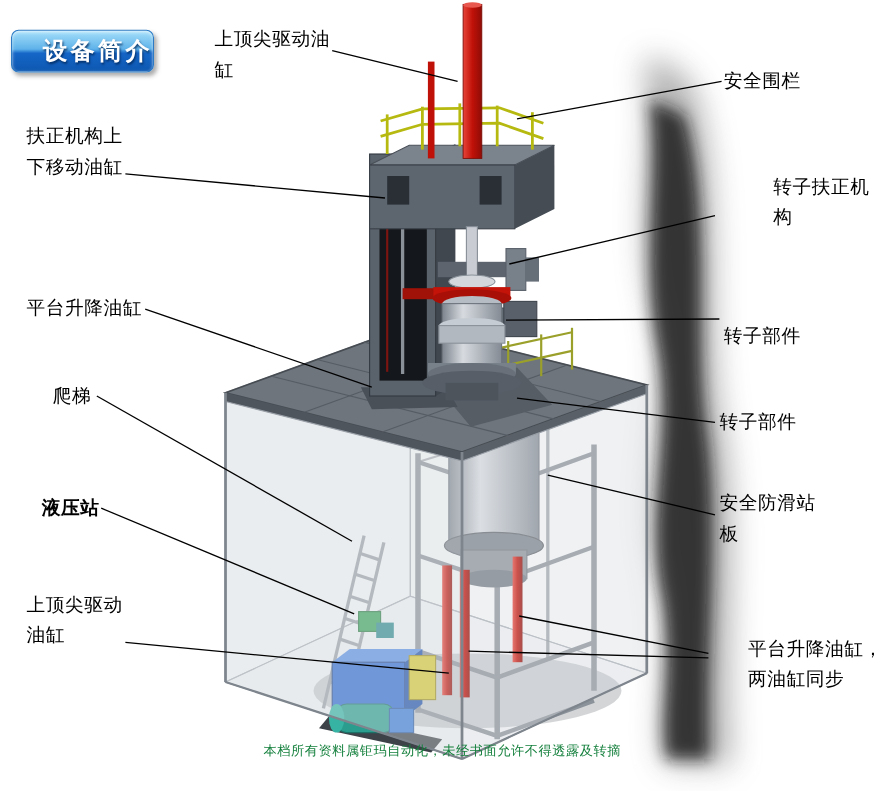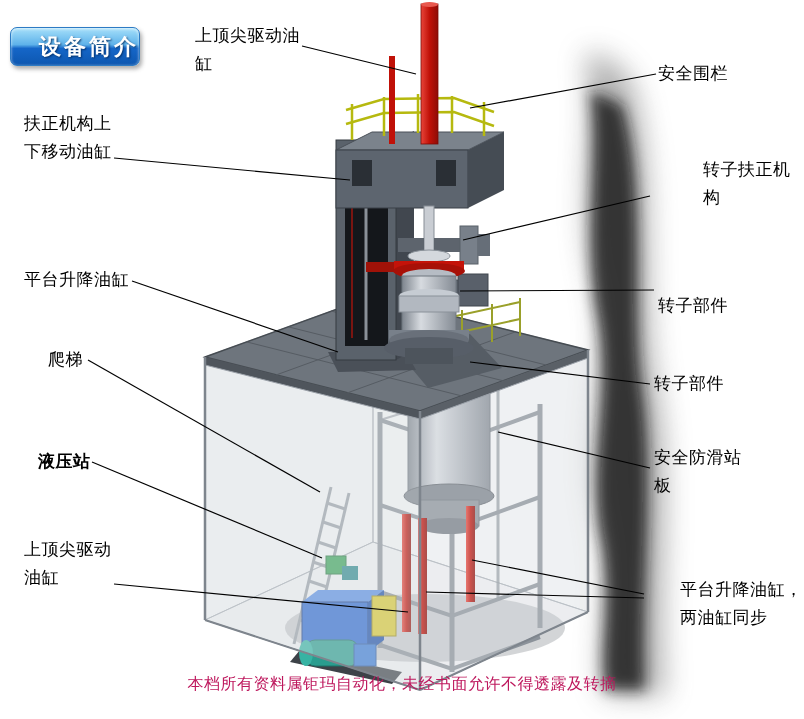--- a/index.html
+++ b/index.html
@@ -19,21 +19,21 @@
     background:linear-gradient(180deg,#a6e0fa 0%,#5eb2ea 45%,#1566c8 55%,#0d57b0 100%);
     border:1px solid #2d7bc4;
     box-shadow:2px 3px 4px rgba(70,70,70,.45), inset 0 1px 3px rgba(255,255,255,.7);
     display:flex; align-items:center; justify-content:flex-end;
     color:#fff; font-weight:bold; font-size:22px; letter-spacing:3px;
     font-family:"DejaVu Sans","Liberation Sans",sans-serif;
     text-shadow:1px 1px 2px rgba(0,40,90,.85);
   }
   .copyright {
     position:absolute; left:0; right:0; top:674px; text-align:center;
-    font-size:16px; color:#be185d; letter-spacing:0.5px;
+    font-size:12px; color:#15803d; letter-spacing:0.5px;
   }
 </style>
 </head>
 <body>
 
 <div class="stage">
 
   <svg class="scene" width="804" height="719" viewBox="0 0 804 719">
     <defs>
       <filter id="smokeBlur" x="-50%" y="-50%" width="200%" height="200%">

